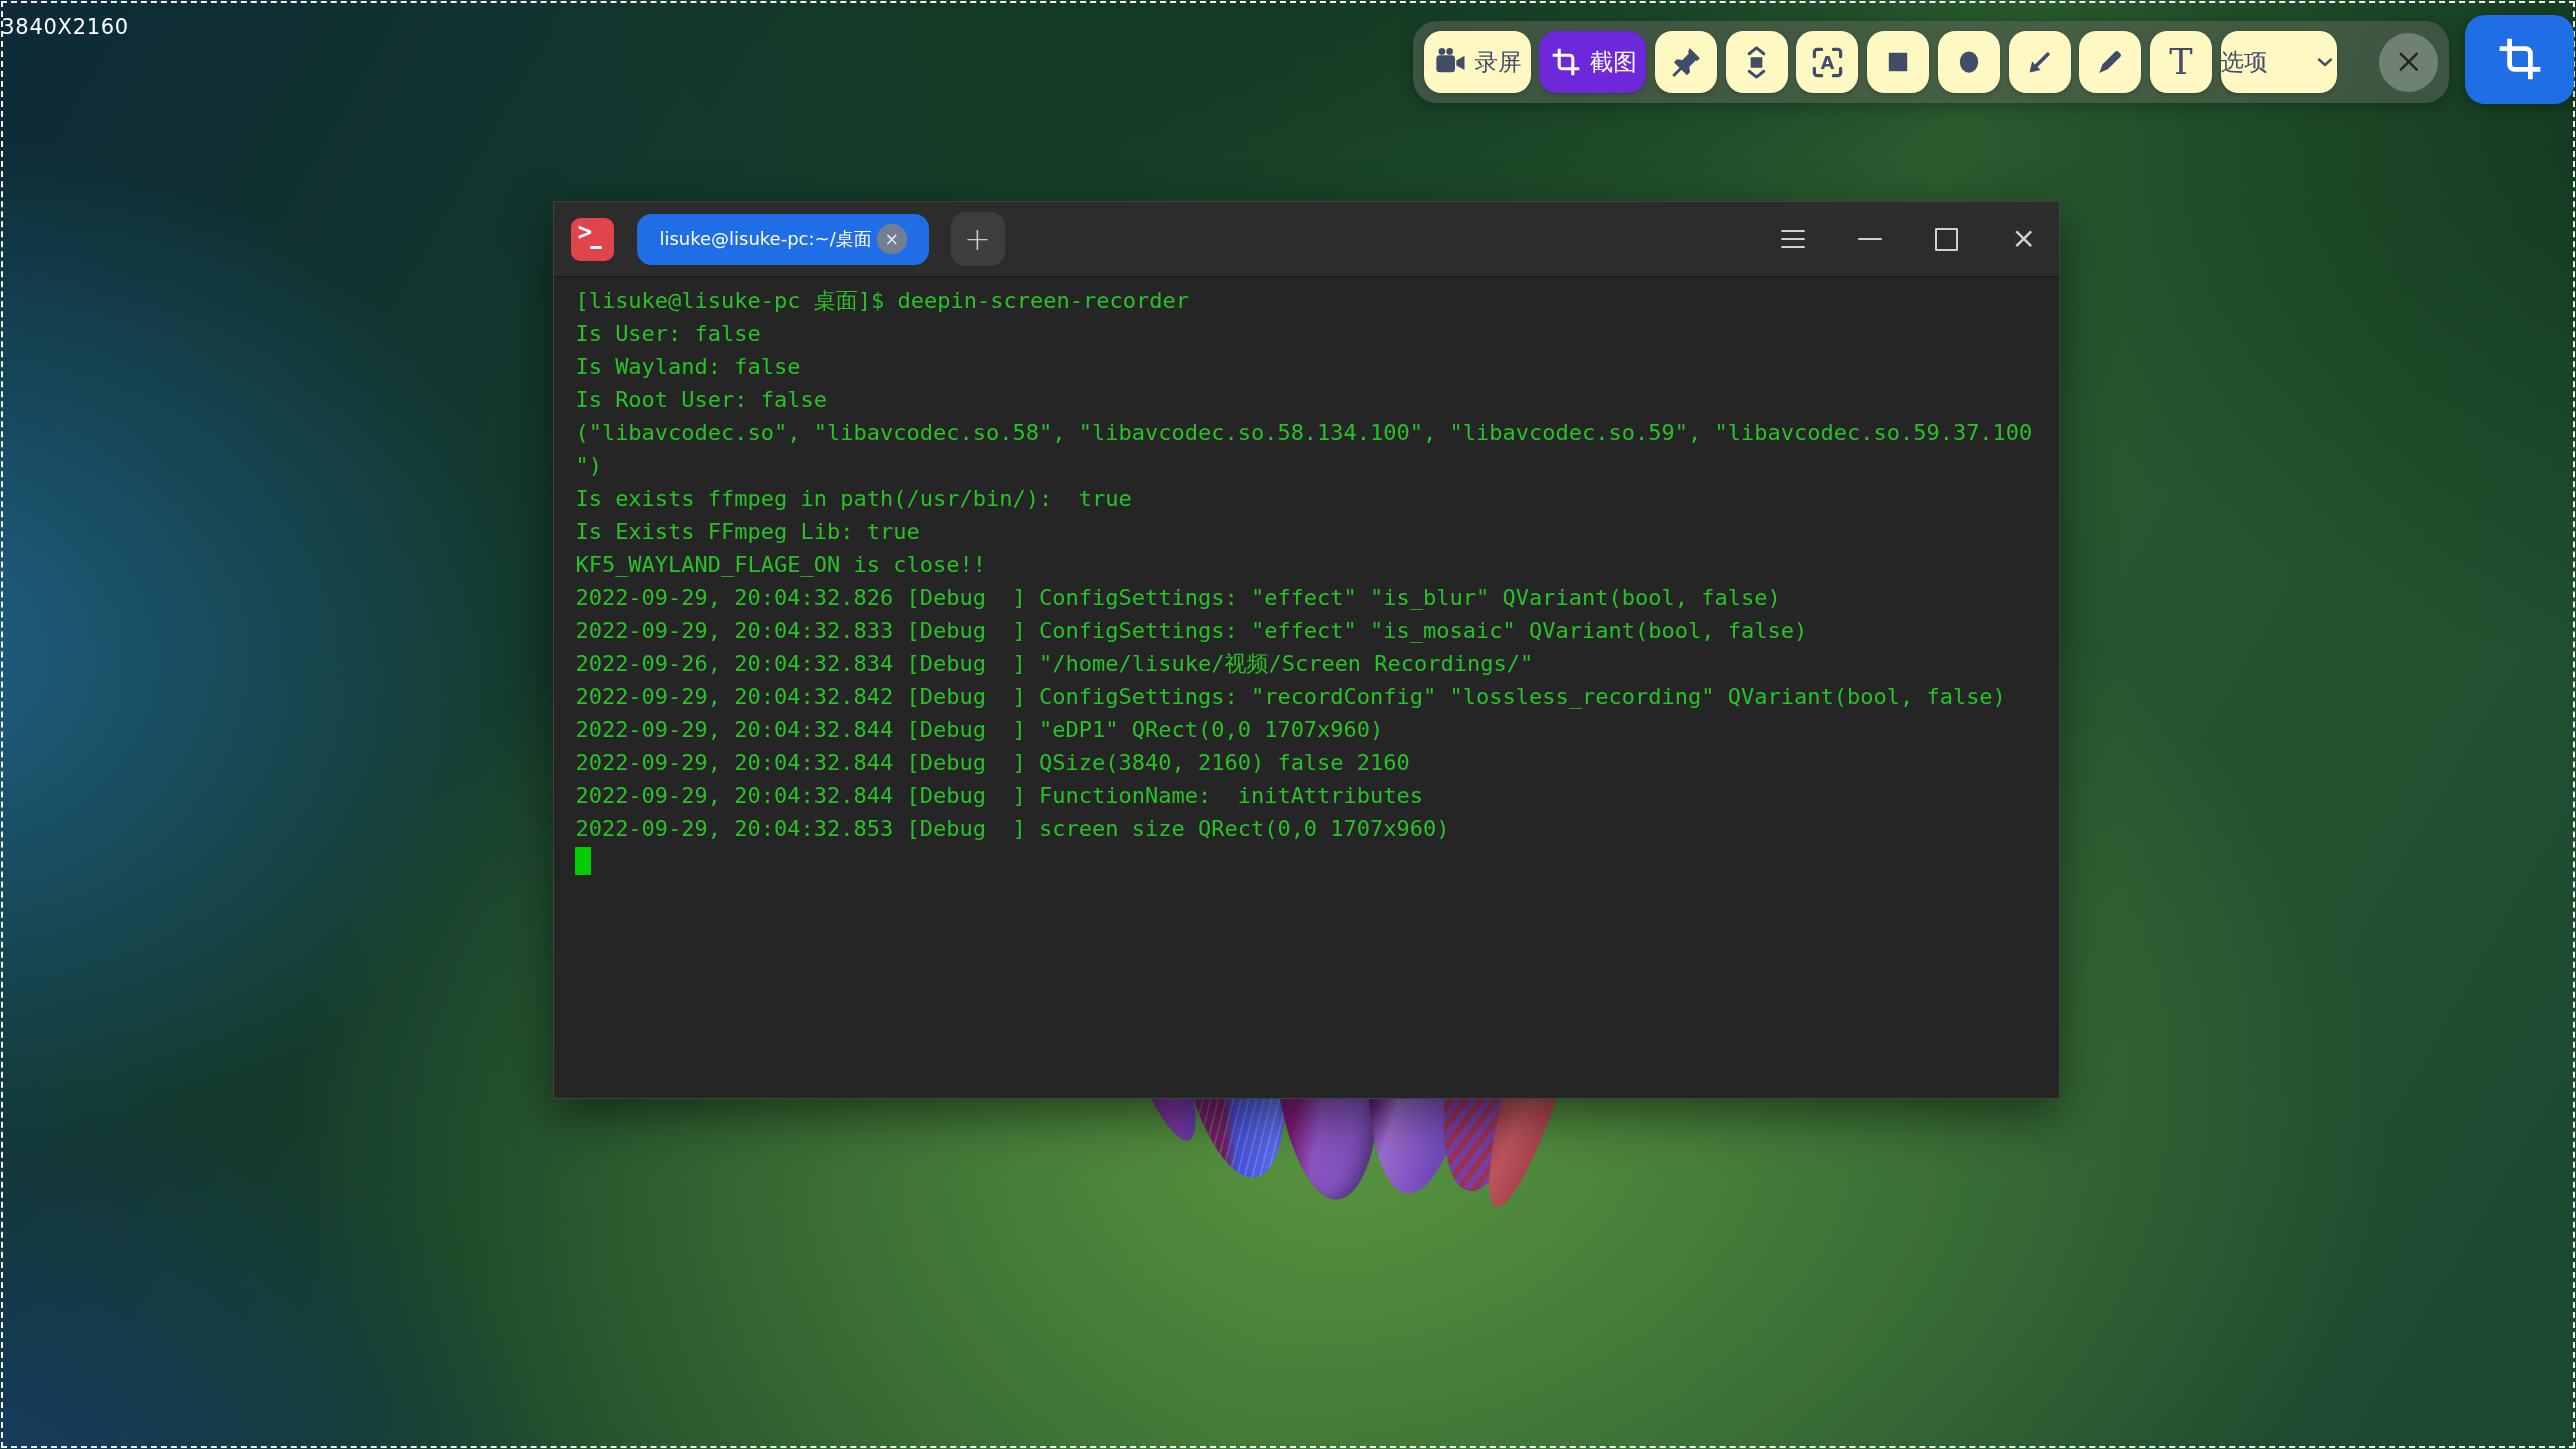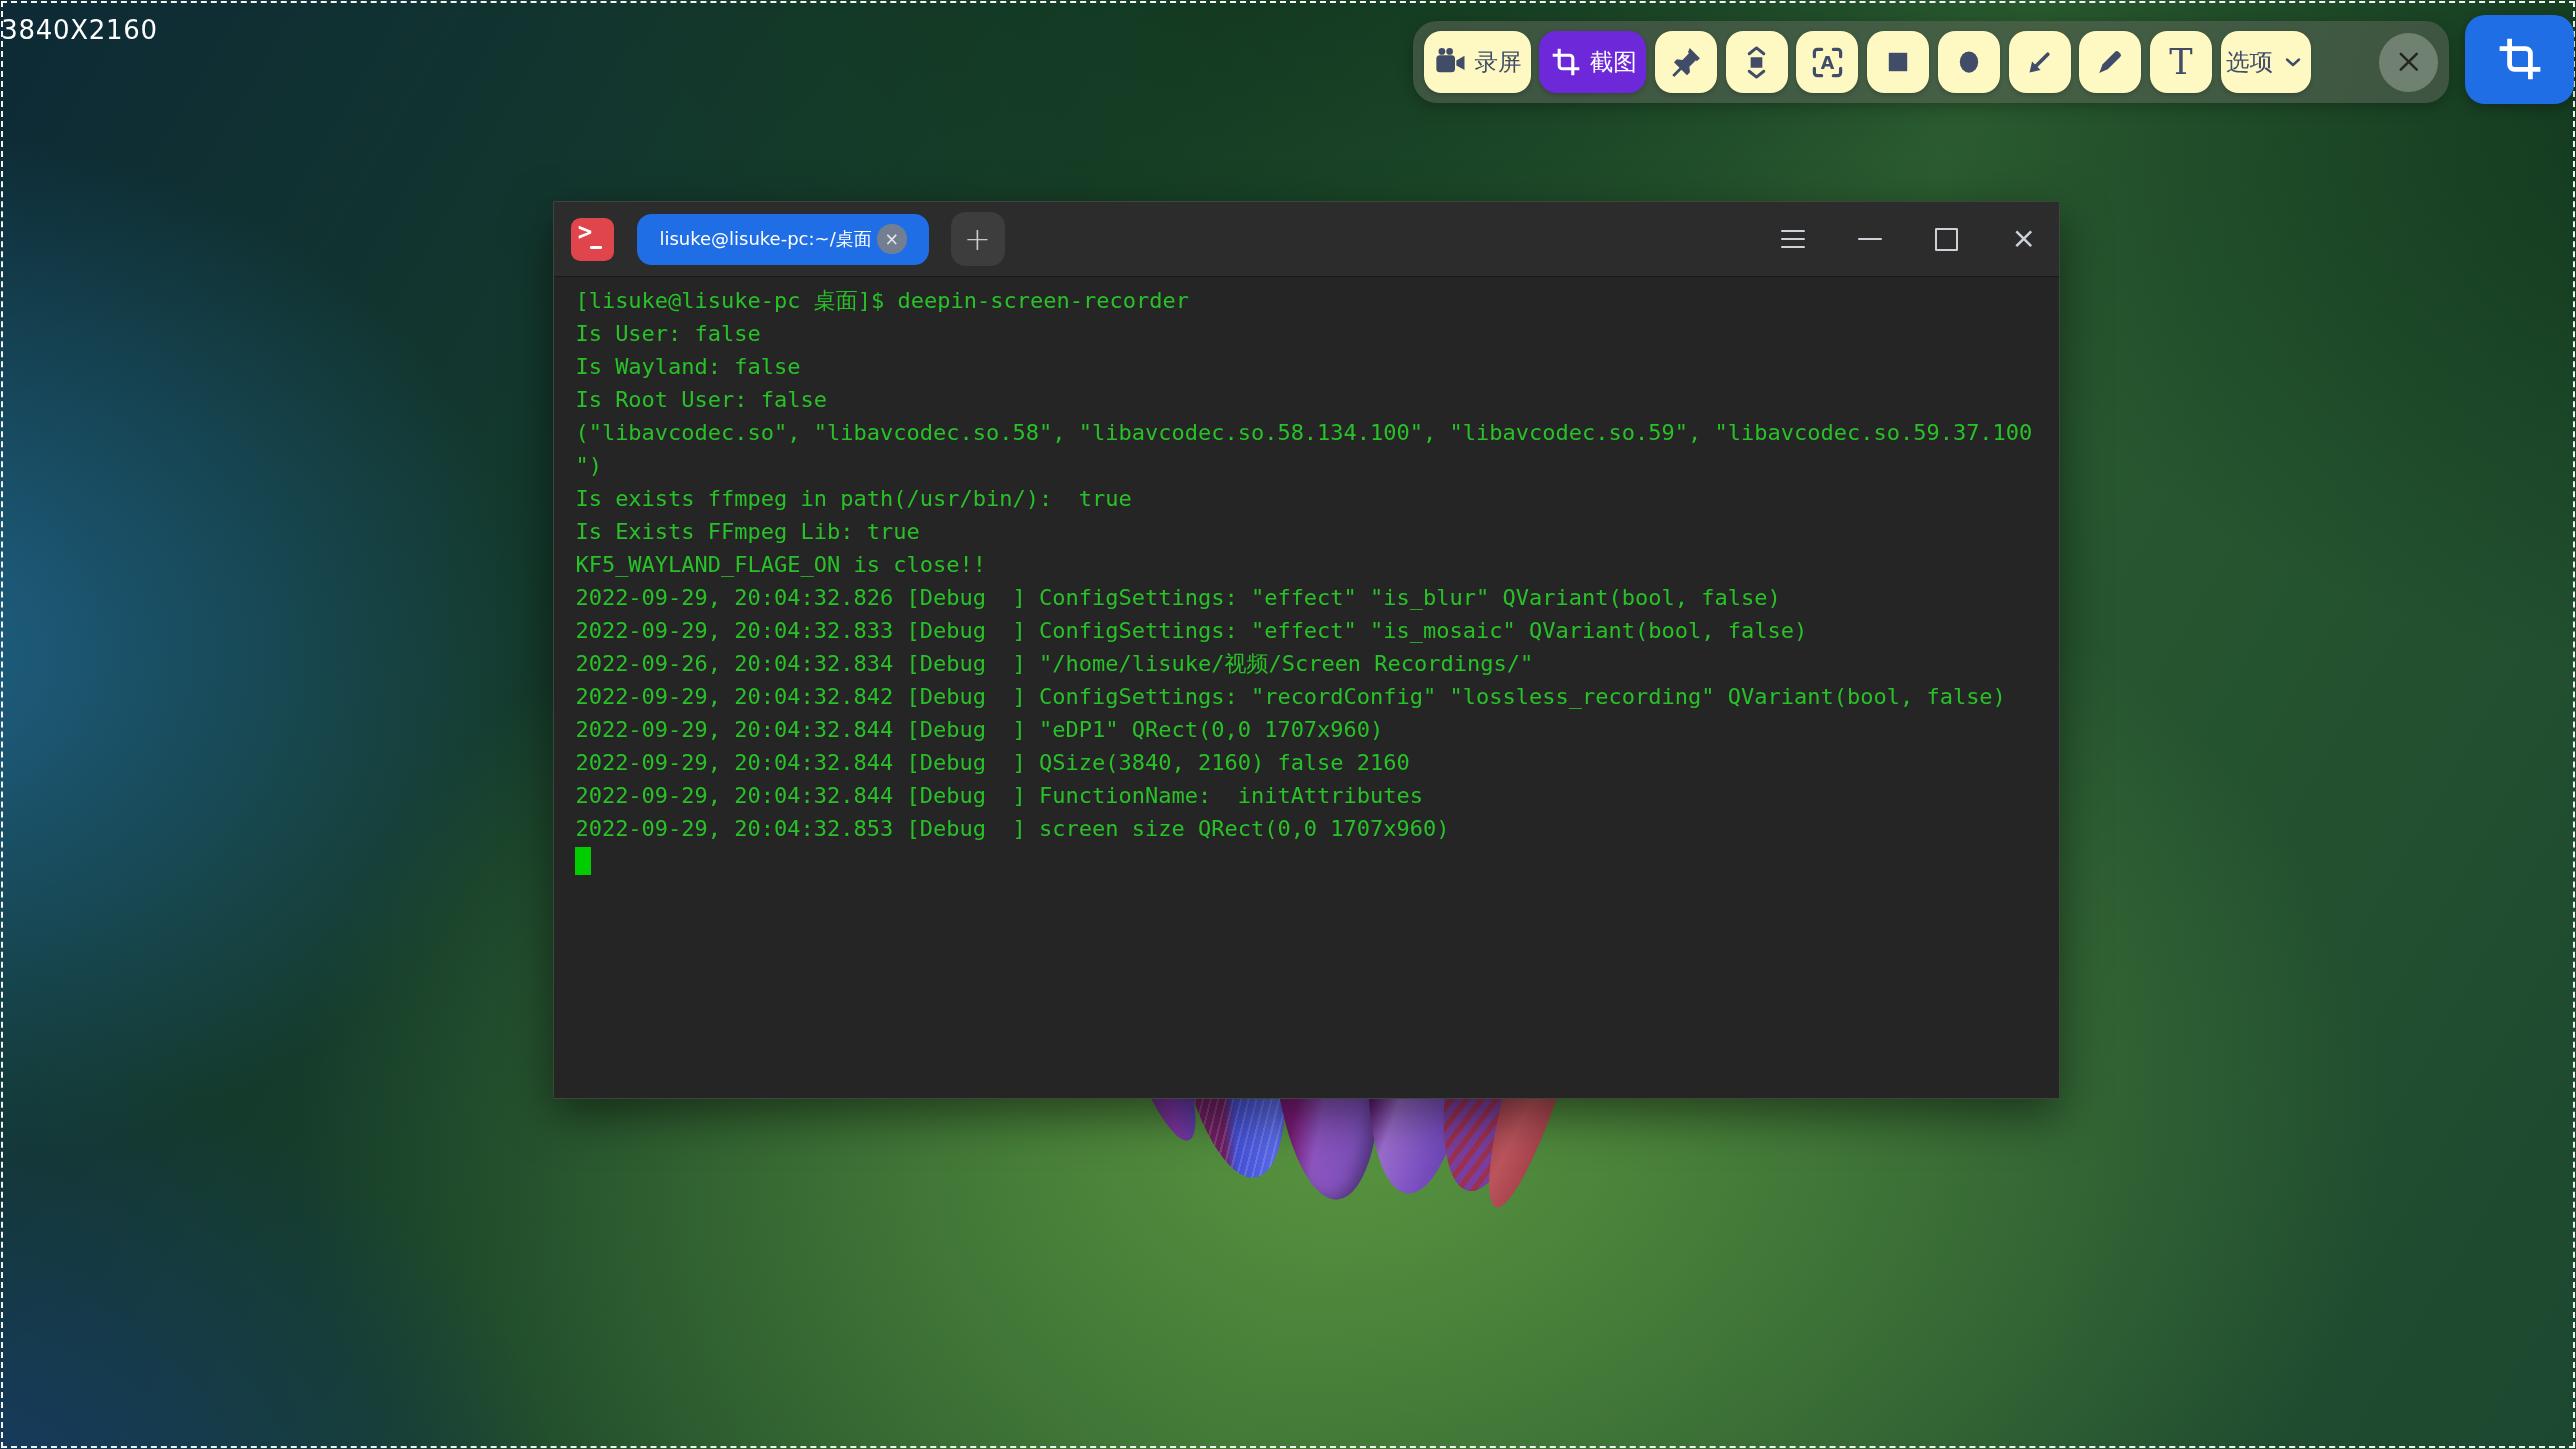--- a/index.html
+++ b/index.html
@@ -10,35 +10,35 @@
     background-image:
       radial-gradient(1006px 738px at -2% 105%, #173a66 0%, rgba(23,58,102,0) 62%),
       radial-gradient(1073px 872px at -4% 45%, #1f6287 0%, rgba(31,98,135,0) 60%),
       radial-gradient(1610px 1073px at 52% 78%, rgba(96,158,66,0.85) 0%, rgba(96,158,66,0) 65%),
       radial-gradient(1208px 805px at 108% 8%, #10351c 0%, rgba(16,53,28,0) 70%),
       radial-gradient(1342px 805px at 50% -10%, #12381f 0%, rgba(18,56,31,0) 60%),
       linear-gradient(120deg, #0d2a36 0%, #174028 35%, #2b5c2f 60%, #1c4830 100%);
   }
   
   .sel-border{position:absolute;inset:1.3px;border:2px dashed #f2f4f4;z-index:40;pointer-events:none;}
-  .dim-label{position:absolute;left:1.3px;top:14.8px;color:#ffffff;font-size:26px;z-index:45;letter-spacing:0.7px;}
+  .dim-label{position:absolute;left:1.3px;top:14.8px;color:#ffffff;font-size:21px;z-index:45;letter-spacing:0.7px;}
   
   .toolbar{
     position:absolute;left:1413px;top:21px;width:1036px;height:82px;z-index:60;
     background:rgba(92,102,90,0.55);border-radius:24px;display:flex;align-items:center;
     padding:0 10.7px;box-sizing:border-box;gap:8.7px;box-shadow:0 4px 16px rgba(0,0,0,0.25);
   }
   .tb-btn{
     height:62px;border-radius:17.4px;background:#fef9c3;display:flex;align-items:center;justify-content:center;
     color:#414d68;box-shadow:0 1.3px 4px rgba(0,0,0,0.18);flex:0 0 auto;
   }
   .tb-btn.labeled{width:107px;gap:6.7px;font-size:23.5px;}
   .tb-btn.small{width:62px;}
   .tb-btn.active{background:#6d28d9;color:#ffffff;}
-  .tb-btn.options{width:90px;gap:8px;font-size:23.5px;}
+  .tb-btn.options{width:116px;gap:8px;font-size:23.5px;justify-content:space-between;}
   .tb-close{
     margin-left:auto;width:59px;height:59px;border-radius:50%;flex:0 0 auto;
     background:rgba(225,230,224,0.30);display:flex;align-items:center;justify-content:center;
   }
   .confirm-btn{
     position:absolute;left:2465px;top:14.8px;width:109px;height:89px;border-radius:20px;z-index:60;
     background:#1f6ee5;display:flex;align-items:center;justify-content:center;
     box-shadow:0 4px 13.4px rgba(0,0,0,0.3);
   }
   .glyphT{font-family:"DejaVu Serif","Liberation Serif",serif;font-size:35px;color:#414d68;}

